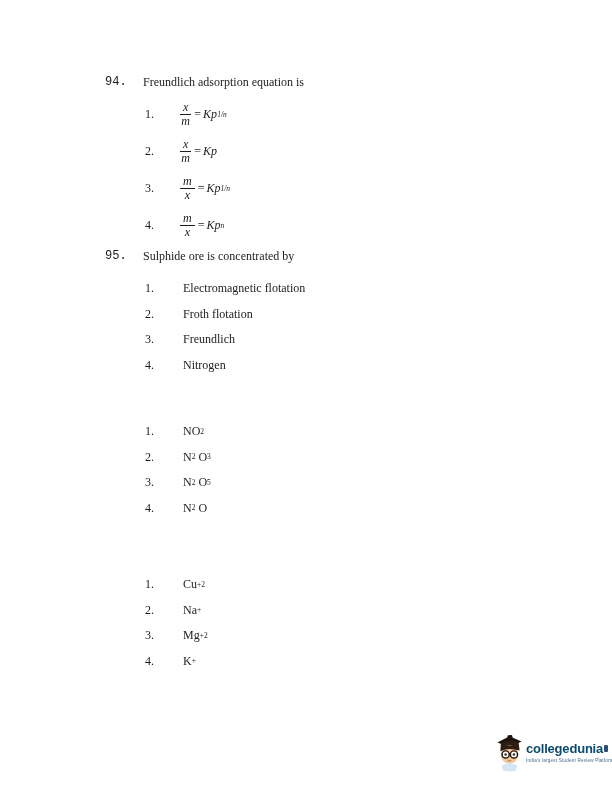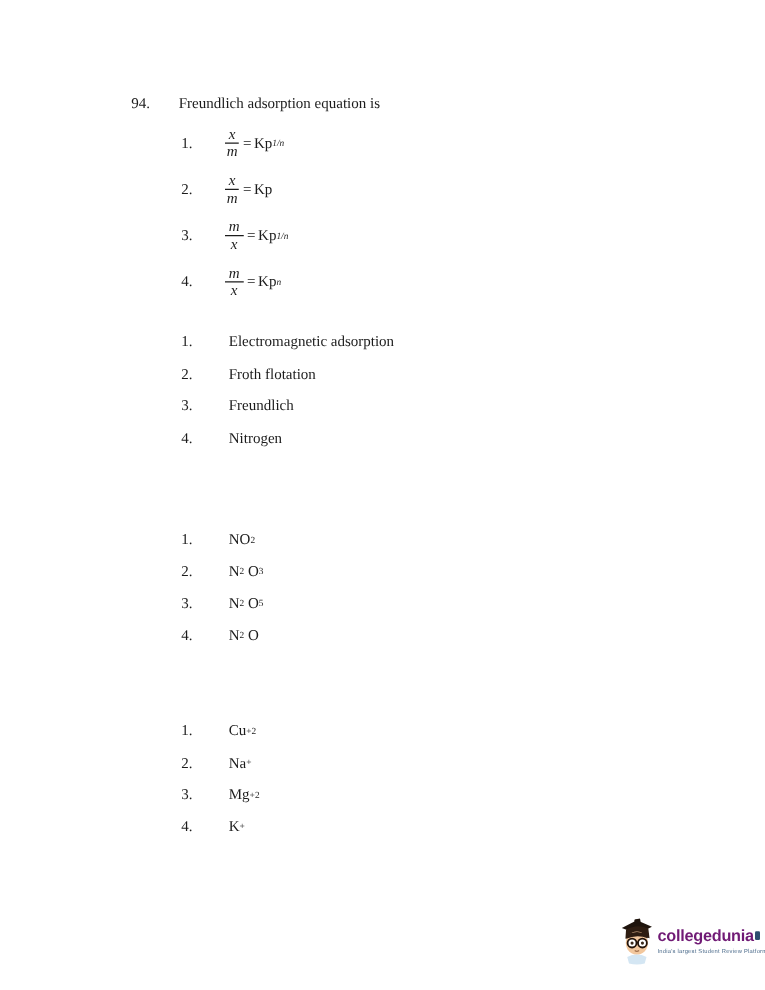--- a/index.html
+++ b/index.html
@@ -15,38 +15,38 @@
   .question{
     position:absolute;
     left:105px;
     width:420px;
   }
   .q0{top:75px;}
   .q1{top:249px;}
   .q2{top:407px;}
   .q3{top:560px;}
   .q-head{display:flex;font-size:12px;line-height:15px;}
-  .q-num{width:38px;flex:0 0 38px;}
+  .q-num{width:38px;flex:0 0 38px;font-family:Liberation Mono, monospace;}
   .q-text{flex:1;}
   .options{padding-left:40px;}
   .options.formula{margin-top:6px;}
   .options.text{margin-top:12px;}
   .option-row{display:flex;align-items:center;font-size:12px;}
   .options.formula .option-row{height:37px;}
   .options.text .option-row{height:25.5px;}
   .opt-label{width:35px;flex:0 0 35px;}
   .opt-content{display:inline-flex;align-items:center;}
   .frac{
     display:inline-flex;flex-direction:column;align-items:center;
     font-style:italic;line-height:1.05;vertical-align:middle;
   }
   .frac .num{border-bottom:1px solid #1c1c1c;padding:0 3px 0;}
   .frac .den{padding-top:0;}
   .tx{margin-left:3px;}
-  .it{margin-left:2px;}
+  .it{font-style:italic;margin-left:2px;}
   .opt-content sup{font-size:7.5px;line-height:0;font-style:italic;}
   .options.text .opt-content sup{font-style:normal;font-size:7.5px;line-height:0;}
   .opt-content sub{font-size:7.5px;line-height:0;}
   .logo{
     position:absolute;left:496px;top:734px;
     display:flex;align-items:flex-start;
   }
   .mascot{flex:0 0 auto;margin-right:3px;}
   .logo-text-col{display:flex;flex-direction:column;padding-top:7px;}
   .brand-row{display:flex;align-items:baseline;}
@@ -119,25 +119,29 @@
                 <span class="den">x</span>
               </span>
               <span class="tx">=</span>
               <span class="it">Kp</span>
               <sup>n</sup>
             </span>
           </div>
         </div>
       </div>
       <div class="question q1">
+        <div class="q-head">
+          <span class="q-num">95.</span>
+          <span class="q-text">Sulphide ore is concentrated by</span>
+        </div>
         <div class="options text">
           <div class="option-row">
             <span class="opt-label">1.</span>
             <span class="opt-content">
-              <span class="tx">Electromagnetic adsorption</span>
+              <span class="tx">Electromagnetic flotation</span>
             </span>
           </div>
           <div class="option-row">
             <span class="opt-label">2.</span>
             <span class="opt-content">
               <span class="tx">Froth flotation</span>
             </span>
           </div>
           <div class="option-row">
             <span class="opt-label">3.</span>
@@ -236,20 +240,20 @@
         <circle cx="18.6" cy="21" r="3.7" fill="#ffffff" stroke="#23140b" stroke-width="1.5"></circle>
         <line x1="13.5" y1="20.6" x2="15.1" y2="20.6" stroke="#23140b" stroke-width="1.3"></line>
         <circle cx="10" cy="21" r="1.3" fill="#3a2a1c"></circle>
         <circle cx="18.6" cy="21" r="1.3" fill="#3a2a1c"></circle>
         <path d="M12.2,27.2 Q14,28.6 15.8,27.2" stroke="#a0714d" stroke-width="1" fill="none"></path>
         <path d="M6,32.5 Q14,28.5 22,32.5 L20.5,38 Q14,39.5 7.5,38 Z" fill="#d4e6f3"></path>
       </svg>
     </span>
     <span class="logo-text-col">
       <span class="brand-row">
-        <span class="brand" style="color: #701a75; text-align: center;">collegedunia</span>
+        <span class="brand" style="color: #0c4a6e; text-align: center;">collegedunia</span>
         <span class="logo-mark" style="background: rgb(45, 78, 111);"></span>
       </span>
       <span class="tagline" style="color: rgb(74, 106, 138);">India's largest Student Review Platform</span>
     </span>
   </div>
 
 </div>
 
 </body></html>

